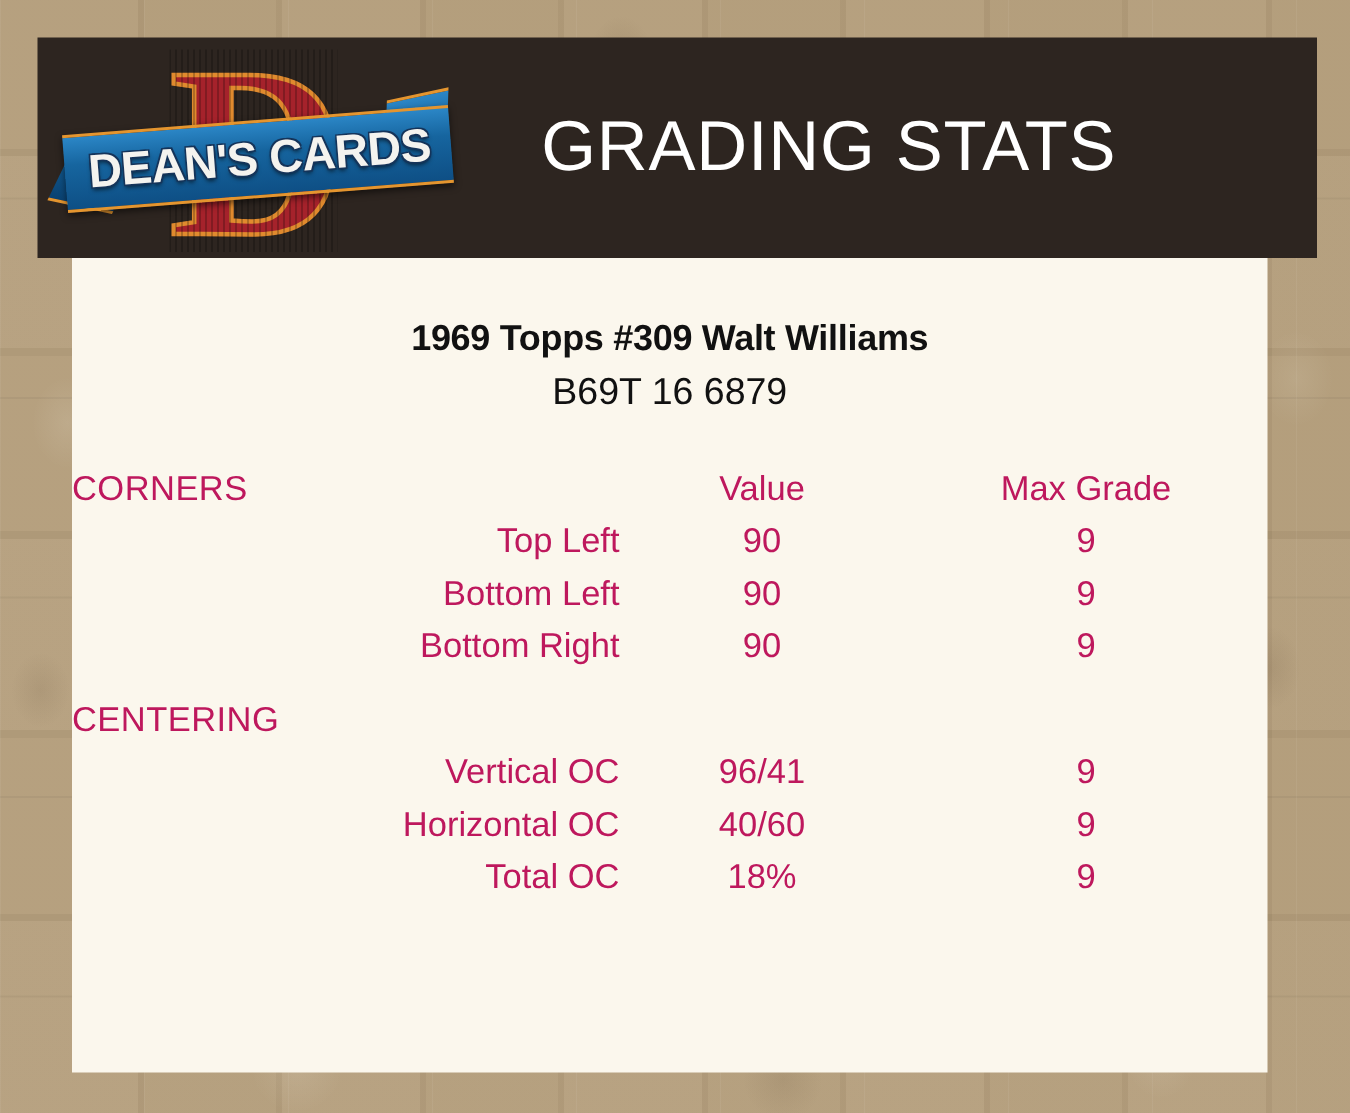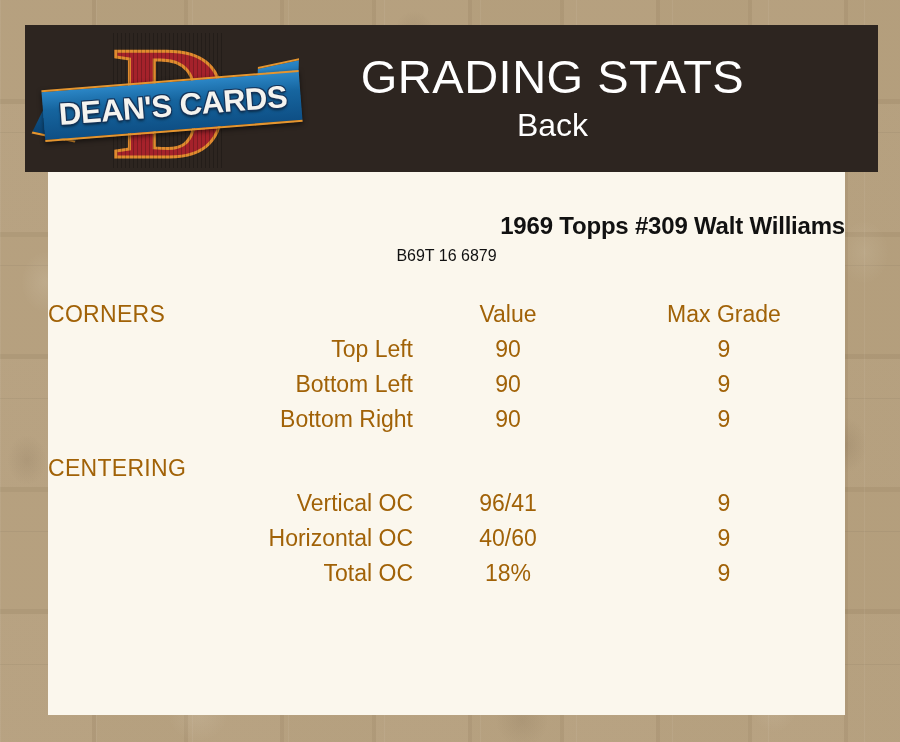--- a/index.html
+++ b/index.html
@@ -176,30 +176,30 @@
     position: absolute;
     left: 48px;
     top: 172px;
     width: 797px;
     height: 543px;
     background: #fbf7ed;
     z-index: 4;
   }
 
   #card-title {
-    text-align: right;
+    text-align: center;
     font-size: 24px;
     font-weight: bold;
     color: #111111;
     margin-top: 40px;
     letter-spacing: -0.2px;
   }
   #card-code {
     text-align: center;
-    font-size: 16px;
+    font-size: 25px;
     font-weight: normal;
     color: #111111;
     margin-top: 7px;
   }
 
   
   #stats-table {
     margin-top: 32px;
     width: 100%;
     border-collapse: collapse;
@@ -208,21 +208,21 @@
   #stats-table col.c-label { width: 365px; }
   #stats-table col.c-value { width: 190px; }
   #stats-table col.c-grade { width: 242px; }
 
   #stats-table th,
   #stats-table td {
     font-size: 23px;
     line-height: 35px;
     padding: 0;
     font-weight: normal;
-    color: #a16207;
+    color: #be185d;
   }
   .section-row th.section-name {
     text-align: left;
     padding-left: 106px;
     font-size: 22px;
     font-weight: bold;
     letter-spacing: .3px;
   }
   .section-row th.col-head {
     text-align: center;
@@ -250,21 +250,20 @@
     <div id="logo-d">D</div>
     <div id="logo-d-stripes"></div>
     <div id="logo-ribbon-tail-l"></div>
     <div id="logo-ribbon-tail-r"></div>
     <div id="logo-ribbon"></div>
     <div id="logo-wordmark">DEAN'S CARDS</div>
   </div>
 
   <div id="header-titles">
     <div id="header-title">GRADING STATS</div>
-    <div id="header-subtitle">Back</div>
   </div>
 
 </div>
 
 <div id="stats-panel">
 
   <div id="card-title">1969 Topps #309 Walt Williams</div>
   <div id="card-code">B69T 16 6879</div>
 
   <table id="stats-table">

